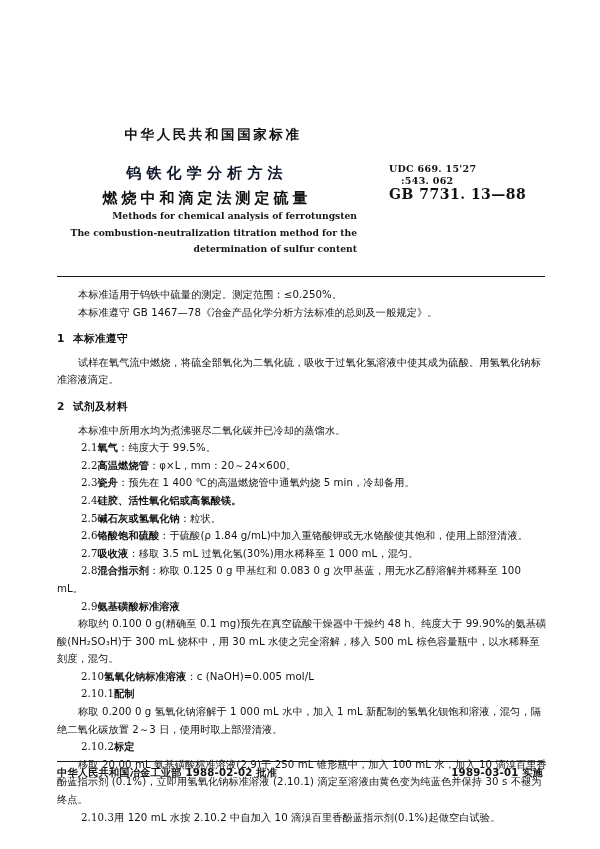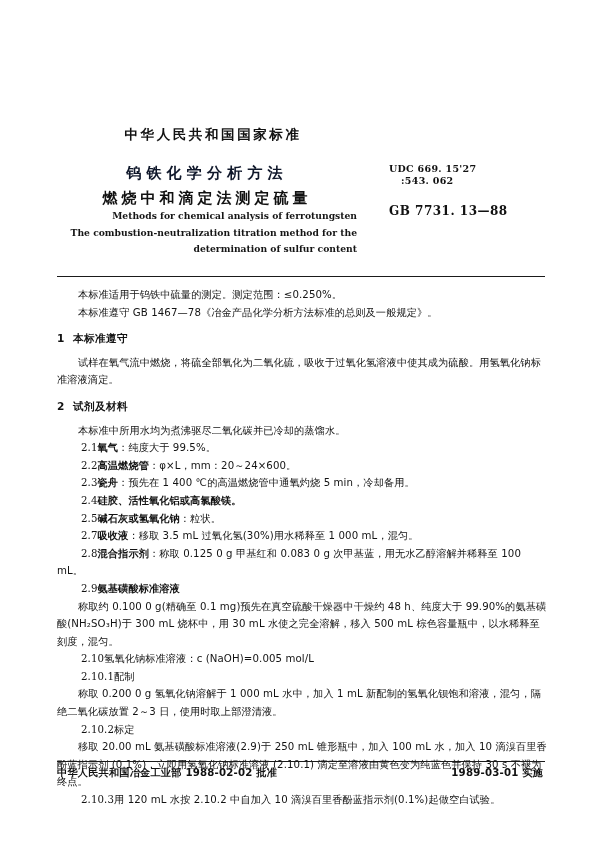--- a/index.html
+++ b/index.html
@@ -84,25 +84,24 @@
     padding-left: 22px;
   }
   .udc-line2 {
     font-size: 9.5px;
     font-weight: bold;
     letter-spacing: 0.3px;
     padding-left: 34px;
     margin-top: 1px;
   }
   .gb-code {
-    font-size: 12px;
+    font-size: 14px;
     font-weight: bold;
     letter-spacing: 0.5px;
     padding-left: 22px;
-    margin-top: 18px;
   }
 
   .en-titles {
     position: absolute;
     left: 0;
     top: 82px;
     width: 300px;
     text-align: right;
     font-family: "DejaVu Serif", "Liberation Serif", serif;
     font-size: 9.2px;
@@ -163,21 +162,21 @@
   .item-sub {
     margin: 0;
     text-indent: 12px;
     letter-spacing: 0.1px;
   }
   .item-sub .num {
     display: inline-block;
     min-width: 34px;
   }
   .item-sub .lbl {
-    font-weight: normal;
+    font-weight: bold;
   }
   .gap-sm { height: 6px; }
   .gap-md { height: 9px; }
 
   .mono-num {
     font-family: "DejaVu Serif", "Liberation Serif", serif;
   }
 
   
   .footer {
@@ -253,20 +252,21 @@
     <p class="item"><span class="num mono-num">2.1</span><span class="lbl">氧气</span><span>：纯度大于 99.5%。</span></p>
 
     <p class="item"><span class="num mono-num">2.2</span><span class="lbl">高温燃烧管</span><span>：φ×L，mm：20～24×600。</span></p>
 
     <p class="item"><span class="num mono-num">2.3</span><span class="lbl">瓷舟</span><span>：预先在 1 400 ℃的高温燃烧管中通氧灼烧 5 min，冷却备用。</span></p>
 
     <p class="item"><span class="num mono-num">2.4</span><span class="lbl">硅胶、活性氧化铝或高氯酸镁。</span><span></span></p>
 
     <p class="item"><span class="num mono-num">2.5</span><span class="lbl">碱石灰或氢氧化钠</span><span>：粒状。</span></p>
 
+    <p class="item"><span class="num mono-num">2.6</span><span class="lbl">铬酸饱和硫酸</span><span>：于硫酸(ρ 1.84 g/mL)中加入重铬酸钾或无水铬酸使其饱和，使用上部澄清液。</span></p>
 
     <p class="item"><span class="num mono-num">2.7</span><span class="lbl">吸收液</span><span>：移取 3.5 mL 过氧化氢(30%)用水稀释至 1 000 mL，混匀。</span></p>
 
     <p class="item"><span class="num mono-num">2.8</span><span class="lbl">混合指示剂</span><span>：称取 0.125 0 g 甲基红和 0.083 0 g 次甲基蓝，用无水乙醇溶解并稀释至 100 mL。</span></p>
 
     <p class="item"><span class="num mono-num">2.9</span><span class="lbl">氨基磺酸标准溶液</span></p>
 
     <p class="p">称取约 0.100 0 g(精确至 0.1 mg)预先在真空硫酸干燥器中干燥约 48 h、纯度大于 99.90%的氨基磺酸(NH₂SO₃H)于 300 mL 烧杯中，用 30 mL 水使之完全溶解，移入 500 mL 棕色容量瓶中，以水稀释至刻度，混匀。</p>
 
     <p class="item-sub"><span class="num mono-num">2.10</span><span class="lbl">氢氧化钠标准溶液</span><span>：c (NaOH)=0.005 mol/L</span></p>

